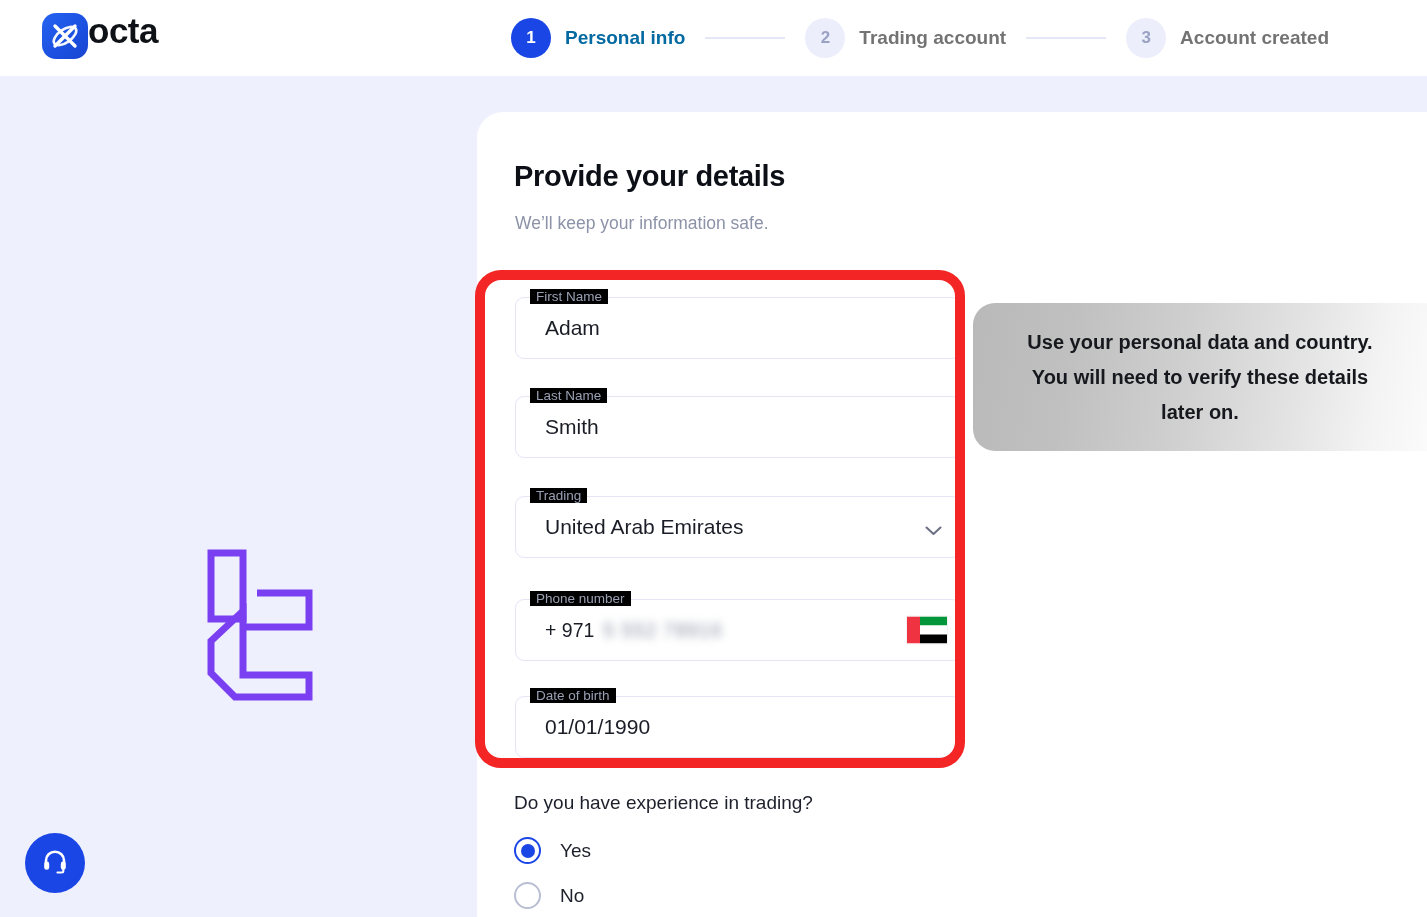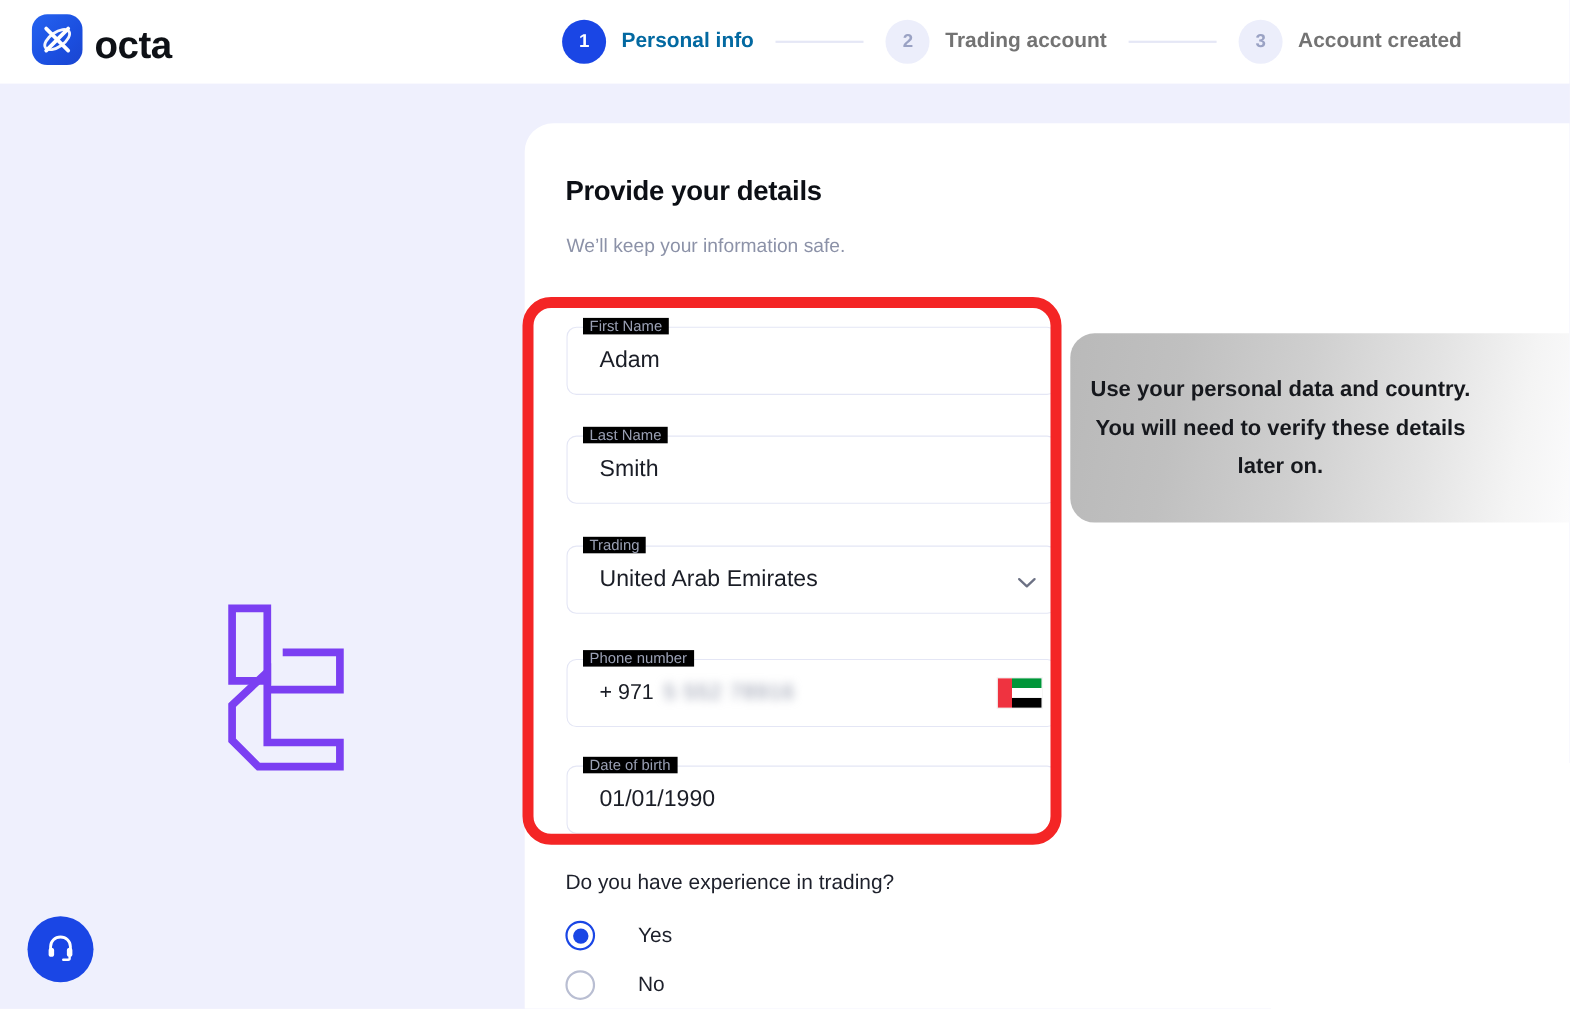--- a/index.html
+++ b/index.html
@@ -12,22 +12,22 @@
   #root { position: relative; width: 1427px; height: 917px; }
 
   
   .header {
     position: absolute; top: 0; left: 0;
     width: 1427px; height: 76px;
     background: #ffffff;
     display: flex; align-items: center;
   }
   .logo-wrap {
-    position: absolute; left: 29px; top: 13px;
-    display: flex; align-items: flex-end; gap: 11px;
+    position: absolute; left: 42px; top: 13px;
+    display: flex; align-items: flex-start; 
   }
   .logo-mark {
     width: 46px; height: 46px; border-radius: 14px;
     background: linear-gradient(135deg, #2563f0 0%, #1b4fe0 60%, #1a45d0 100%);
     position: relative; overflow: hidden;
     flex: none;
   }
   .logo-mark svg { position: absolute; left: 0; top: 0; }
   .logo-text {
     font-size: 35px; font-weight: 700; color: #0e1116;
@@ -57,21 +57,21 @@
 
   
   .card {
     position: absolute; left: 477px; top: 112px;
     width: 950px; height: 805px;
     background: #ffffff;
     border-radius: 26px 0 0 0;
   }
   .card-title {
     position: absolute; left: 37px; top: 48px;
-    font-size: 25px; font-weight: 700; color: #0c0f15;
+    font-size: 29px; font-weight: 700; color: #0c0f15;
     letter-spacing: -0.3px;
   }
   .card-sub {
     position: absolute; left: 38px; top: 97px;
     font-size: 17.5px; line-height: 29px; color: #8c92a8;
   }
 
   
   .field {
     position: absolute; left: 515px;
@@ -123,26 +123,26 @@
     position: absolute; left: 475px; top: 270px;
     width: 490px; height: 498px;
     border: 10px solid #f42525;
     border-radius: 26px;
     pointer-events: none;
   }
 
   
   .tooltip {
     position: absolute; left: 973px; top: 303px;
-    width: 454px; height: 172px;
+    width: 454px; height: 148px;
     border-radius: 22px 0 0 22px;
     background: linear-gradient(100deg,
         #b9b9b9 0%, #c0c0c0 22%, #cfcfcf 46%,
         #e3e3e3 70%, #f4f4f4 88%, #fbfbfc 100%);
-    display: flex; align-items: center; justify-content: flex-start;
+    display: flex; align-items: center; justify-content: center;
   }
   .tooltip-text {
     width: 382px;
     text-align: center;
     font-size: 20px; font-weight: 700; line-height: 35px;
     color: #16181d;
   }
 
   
   .question {
@@ -157,21 +157,21 @@
     width: 27px; height: 27px; border-radius: 50%;
     border: 2px solid #b9bed2; background: #fff;
     display: flex; align-items: center; justify-content: center;
     flex: none;
   }
   .radio.checked { border-color: #1a46e5; }
   .radio.checked::after {
     content: ""; width: 14px; height: 14px;
     border-radius: 50%; background: #1a46e5;
   }
-  .radio-label { font-size: 19px; color: #1d202b; margin-left: 20px; }
+  .radio-label { font-size: 19px; color: #1d202b; }
 
   
   .deco { position: absolute; left: 205px; top: 545px; }
 
   
   .fab {
     position: absolute; left: 25px; top: 833px;
     width: 60px; height: 60px; border-radius: 50%;
     background: #1a46e5;
     display: flex; align-items: center; justify-content: center;

